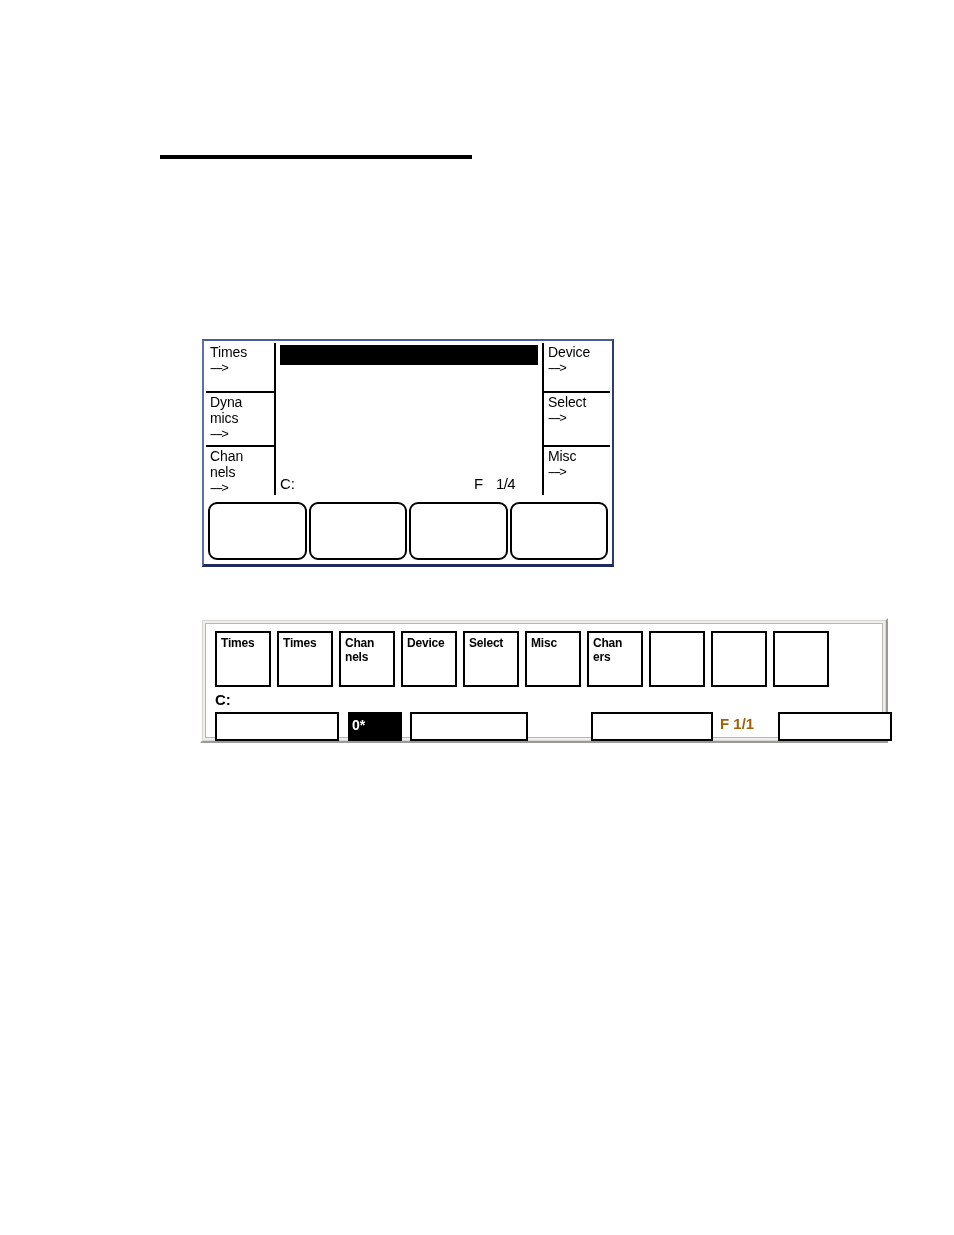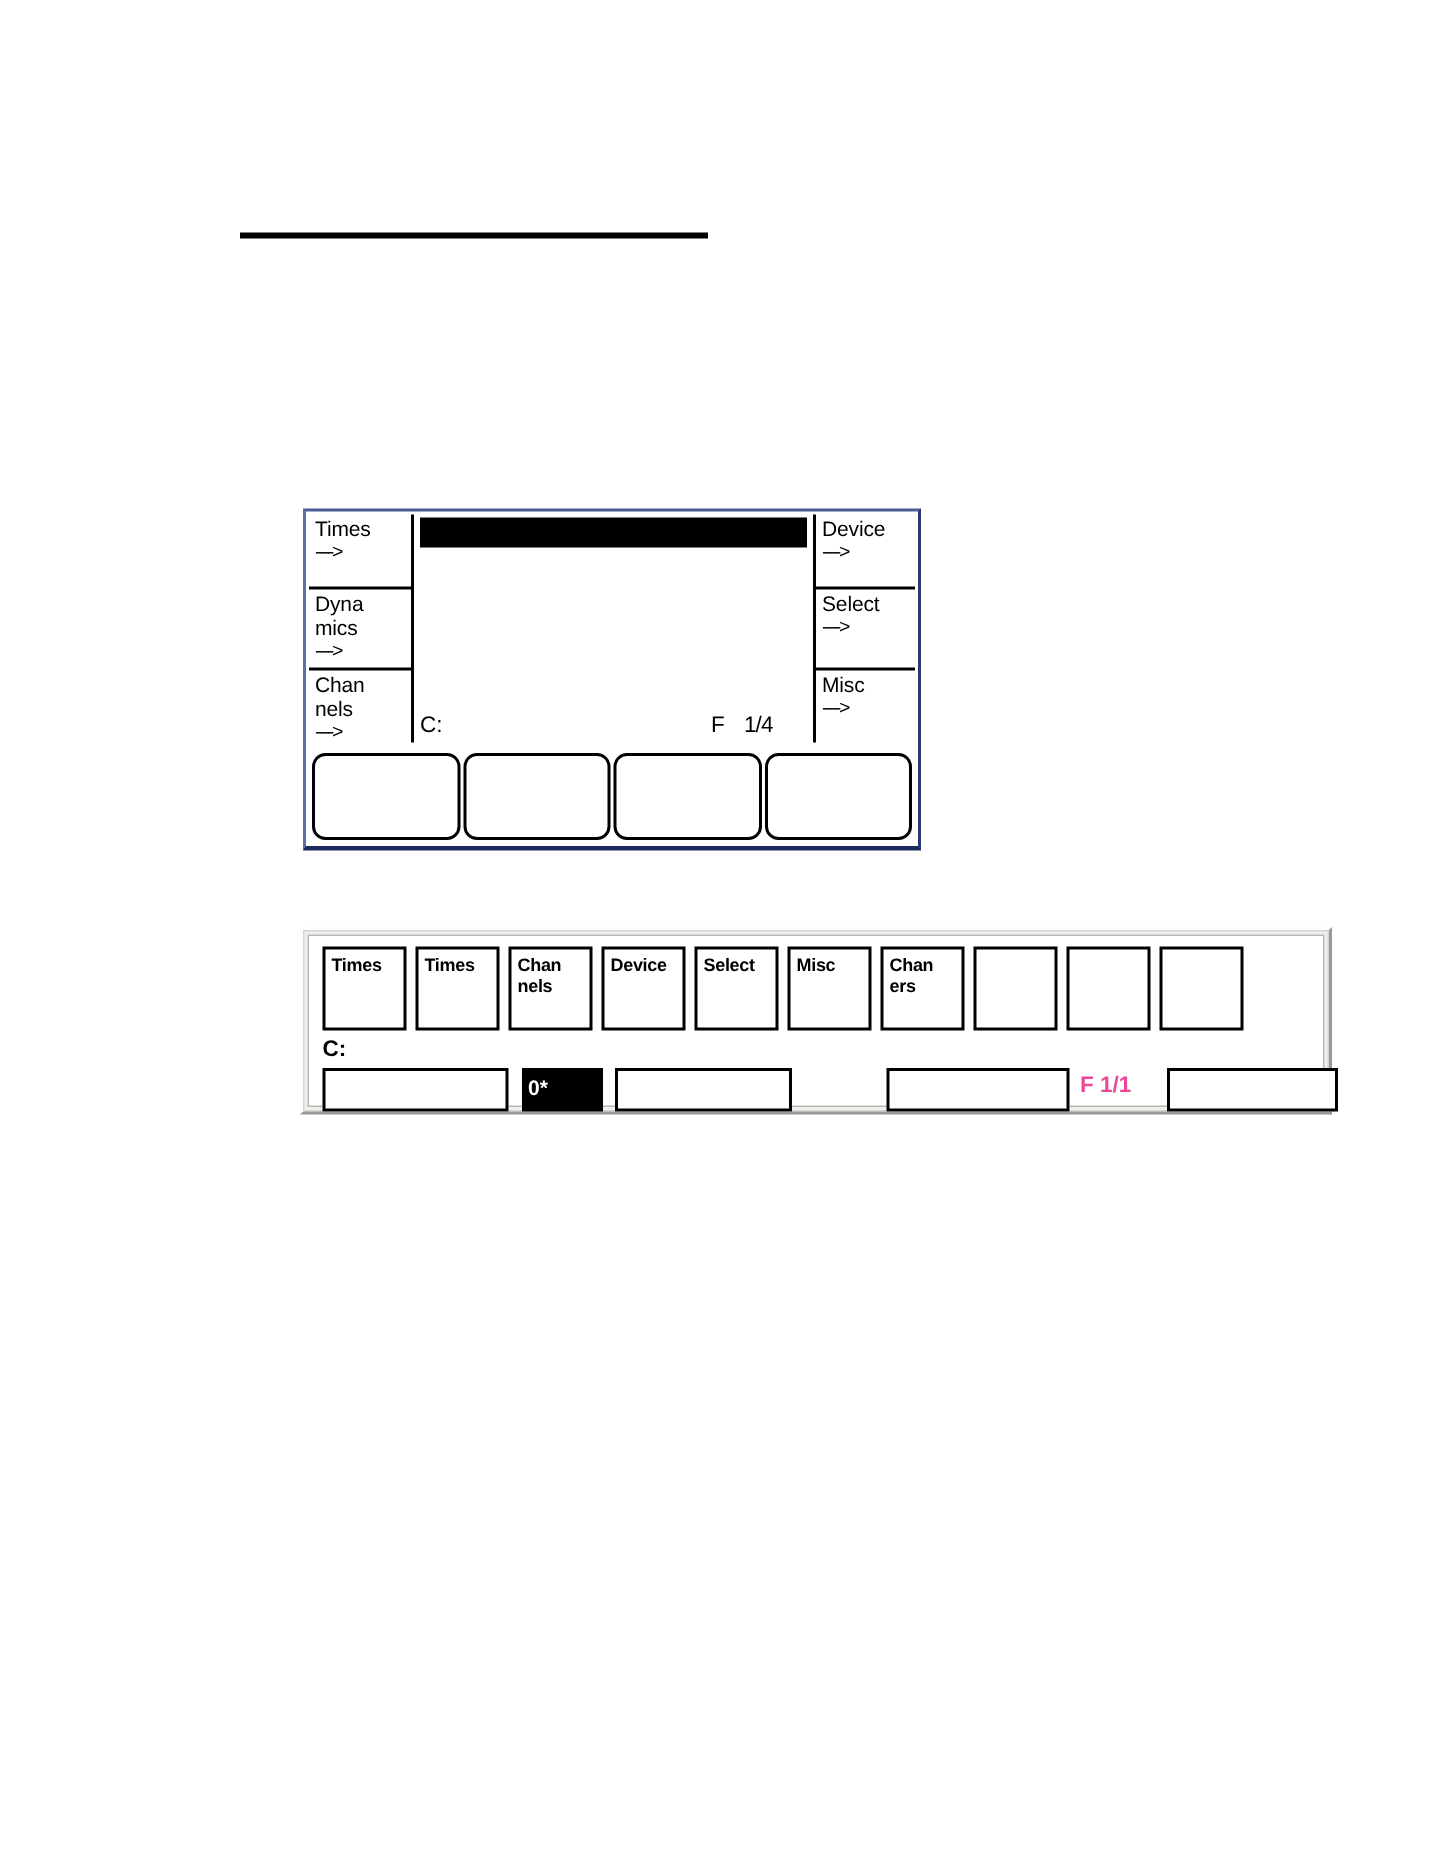--- a/index.html
+++ b/index.html
@@ -219,21 +219,21 @@
     font-weight: bold;
     line-height: 20px;
     padding: 3px 0 0 4px;
     letter-spacing: 0px;
   }
   .p2-pagelabel {
     position: absolute;
     top: 3px;
     font-size: 15px;
     font-weight: bold;
-    color: #ec4899;
+    color: #a16207;
     letter-spacing: 0px;
   }
 </style>
 </head>
 <body>
 
 <div class="top-rule"></div>
 
 <div class="panel1">
   <div class="p1-inner">

